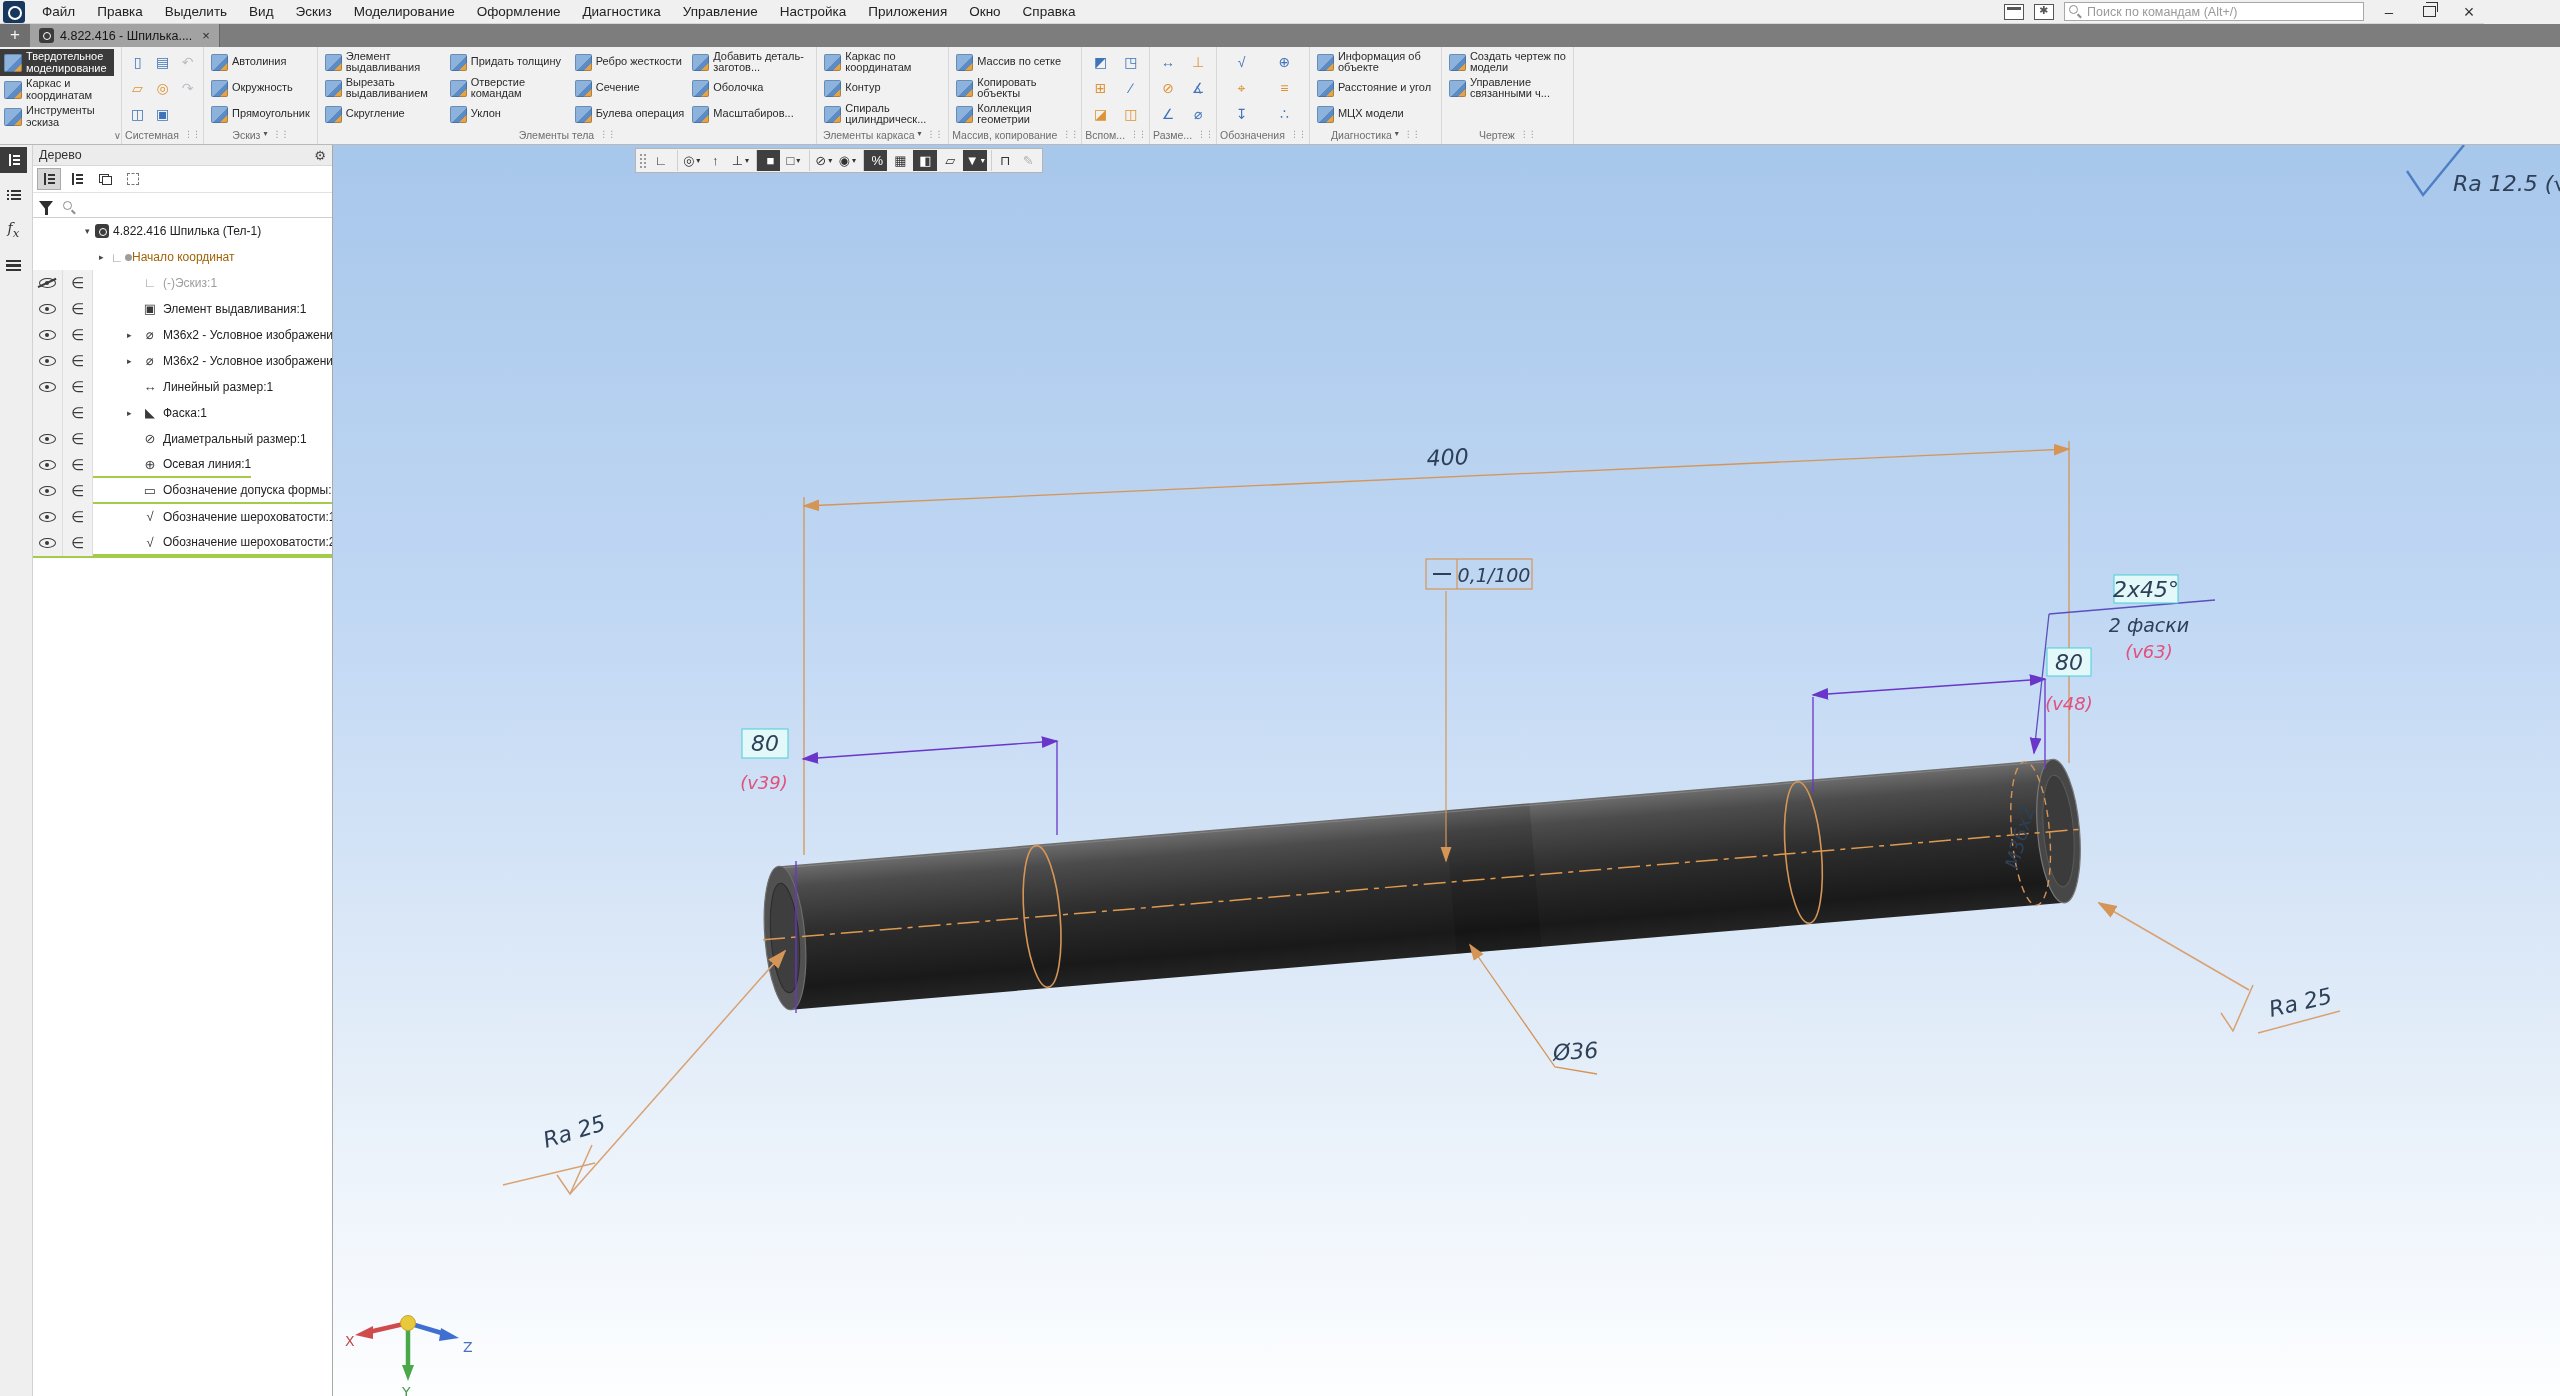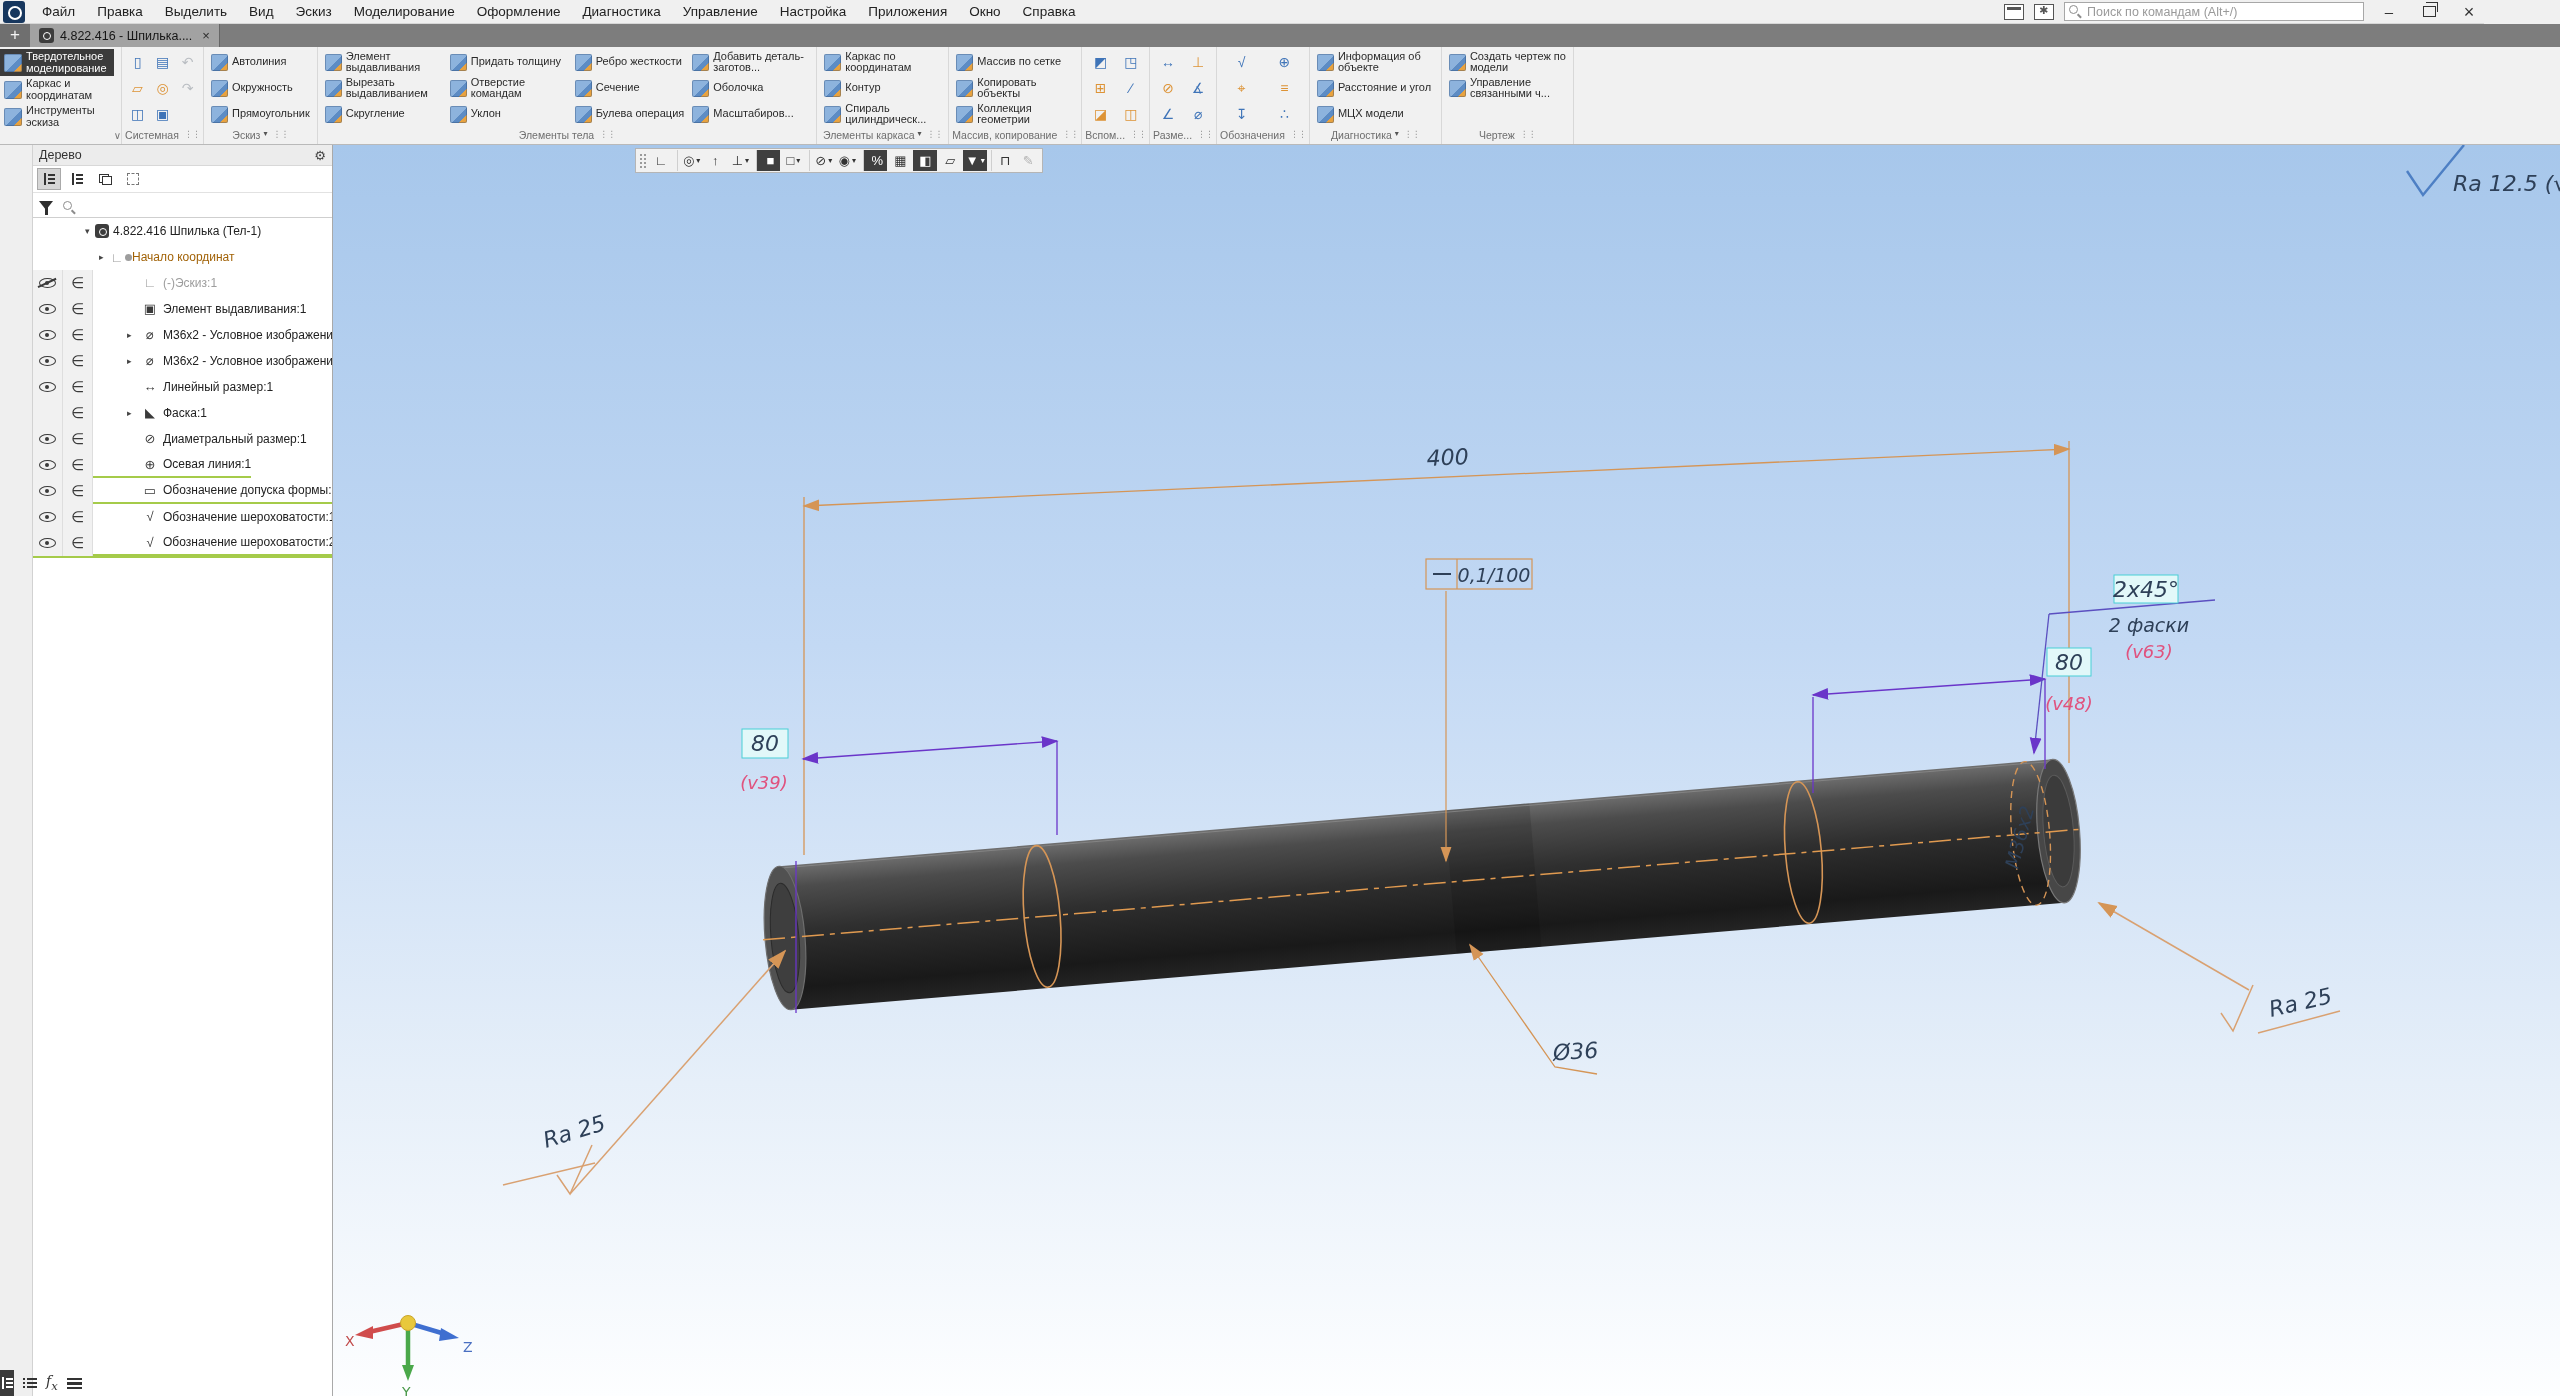--- a/index.html
+++ b/index.html
@@ -49,21 +49,21 @@
 .sic.o{color:#dd9336}.sic.dis{color:#b9bdc2}
 
 #modes{width:122px;border-right:1px solid #d8d8d8;display:flex;padding-top:2px}
 .mode{display:flex;align-items:center;gap:4px;height:27px;padding:0 4px;font-size:11px;line-height:11.5px;color:#2a2a2a}
 .mode.active{background:#3b3b3b;color:#fff}
 .mode .ric{width:18px;height:18px}
 #modechev{margin-top:auto;text-align:center;color:#777;font-size:10px;height:14px;line-height:12px}
 
 
 #dock{position:absolute;left:0;top:145px;bottom:0;width:333px;background:#fff;border-right:1px solid #a9a9a9;display:flex}
-#strip{width:33px;background:#efefef;border-right:1px solid #d2d2d2;display:flex;align-items:flex-end;padding-top:2px;gap:9px}
+#strip{width:33px;background:#efefef;border-right:1px solid #d2d2d2;display:flex;flex-direction:column;align-items:flex-start;padding-top:2px;gap:9px}
 .sbtn{width:27px;height:26px;display:flex;align-items:center;justify-content:center;color:#333}
 .sbtn.active{background:#3b3b3b;color:#fff}
 .ico-tree{width:14px;height:14px;position:relative}
 .ico-tree::before{content:"";position:absolute;left:2px;top:1px;bottom:1px;width:2px;background:currentColor}
 .ico-tree::after{content:"";position:absolute;left:6px;top:2px;width:7px;height:2px;background:currentColor;box-shadow:0 4px 0 currentColor,0 8px 0 currentColor}
 .ico-list{width:14px;height:12px;position:relative}
 .ico-list::before{content:"";position:absolute;left:0;top:1px;width:2px;height:2px;background:currentColor;box-shadow:0 4px 0 currentColor,0 8px 0 currentColor}
 .ico-list::after{content:"";position:absolute;left:4px;top:1px;width:10px;height:2px;background:currentColor;box-shadow:0 4px 0 currentColor,0 8px 0 currentColor}
 .fx{font-family:"DejaVu Serif",serif;font-style:italic;font-size:14px}
 .bars{width:15px;height:11px;border-top:2.5px solid currentColor;border-bottom:2.5px solid currentColor;position:relative}

